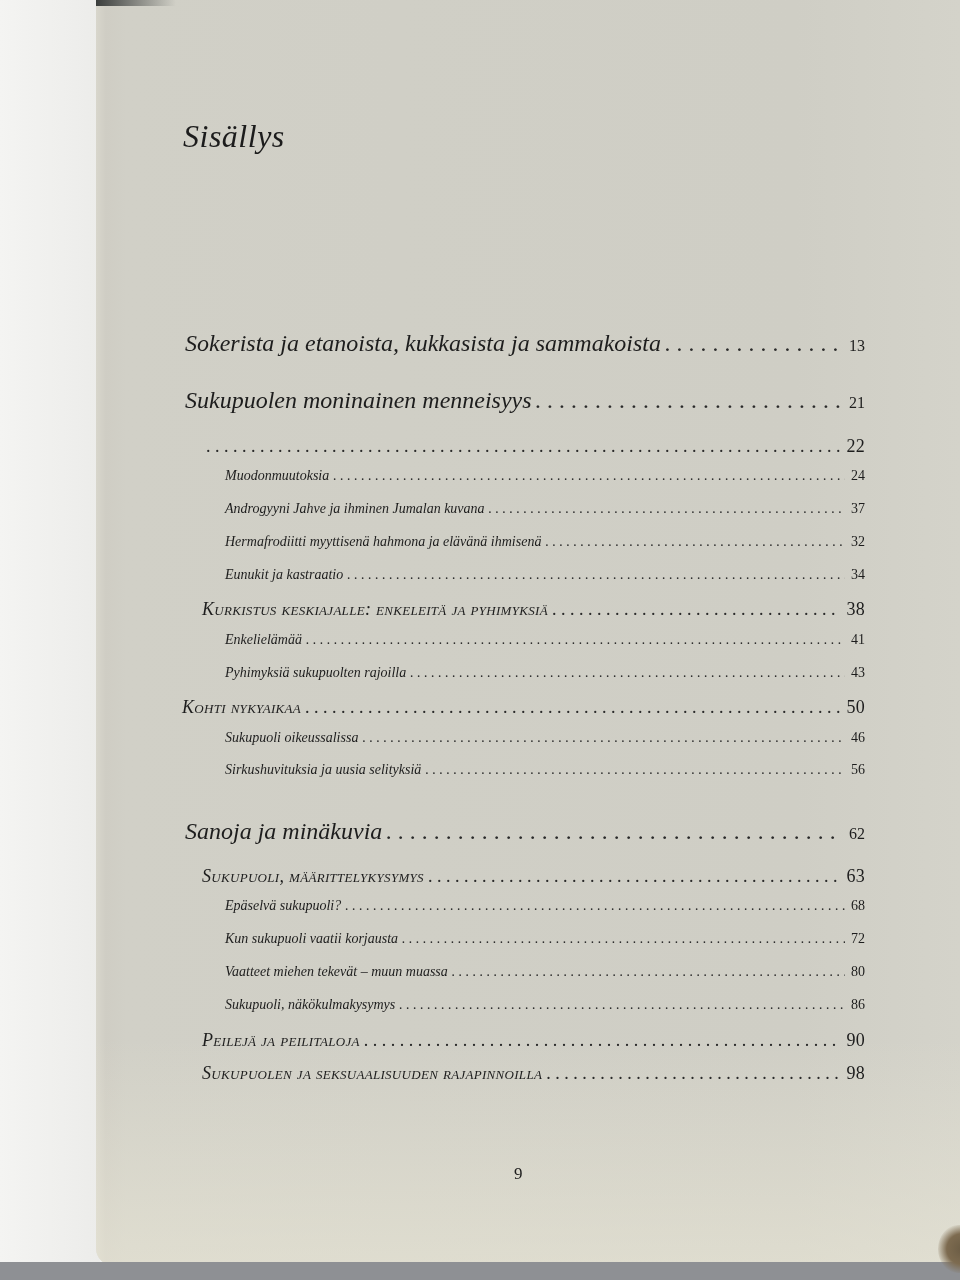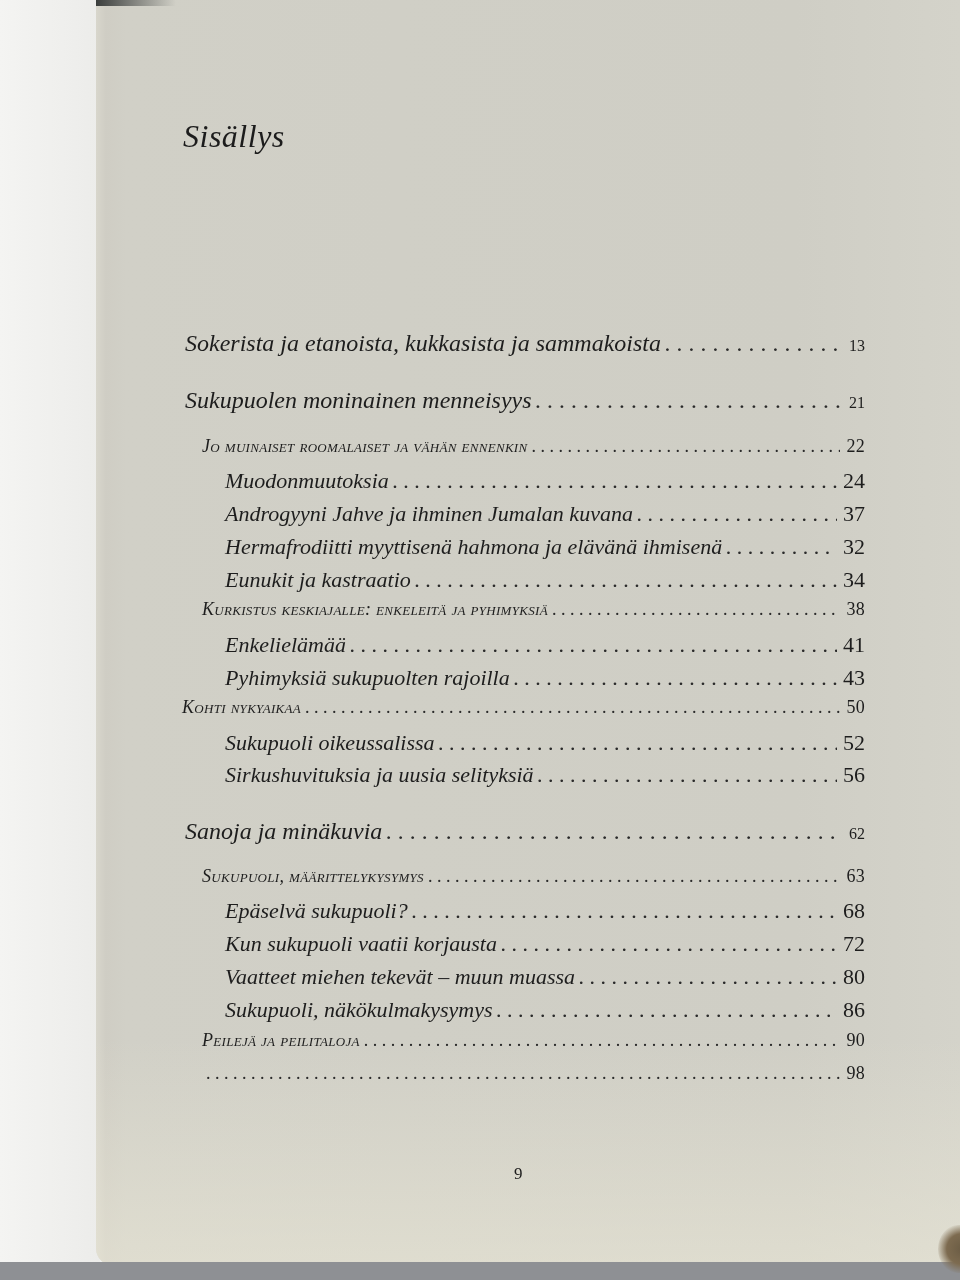--- a/index.html
+++ b/index.html
@@ -58,21 +58,21 @@
     content: ". . . . . . . . . . . . . . . . . . . . . . . . . . . . . . . . . . . . . . . . . . . . . . . . . . . . . . . . . . . . . . . . . . . . . . . . . . . . . . . . . . . . . . . . . . . . . . . . . . . . . . . . . . . . . . . . .";
     letter-spacing: 0px;
   }
   .entry .pg { flex: 0 0 auto; text-align: right; font-variant: oldstyle-nums; }
 
   .lvl1 { left: 0; font-size: 24px; font-style: italic; }
   .lvl1 .pg { font-size: 16px; font-style: normal; }
   .lvl2 { left: 17px; font-size: 18px; font-variant: small-caps; letter-spacing: 0.3px; }
   .lvl2 .label { font-variant: small-caps; }
   .lvl2 .pg { font-size: 18px; font-variant: normal; }
-  .lvl3 { left: 40px; font-size: 22px; font-style: italic; }
+  .lvl3 { left: 40px; font-size: 14px; font-style: italic; }
   .lvl3 .pg { font-style: normal; }
 
   .folio {
     position: absolute; left: 514px; top: 1164px; font-size: 17px; color: #1d1d1d;
     font-family: "Liberation Serif", "DejaVu Serif", serif;
   }
 </style>
 </head>
 <body>
 
@@ -89,21 +89,20 @@
     <span class="label">Sokerista ja etanoista, kukkasista ja sammakoista</span>
     <span class="leader"></span>
     <span class="pg">13</span>
   </div>
   <div class="entry lvl1" style="top:57px">
     <span class="label">Sukupuolen moninainen menneisyys</span>
     <span class="leader"></span>
     <span class="pg">21</span>
   </div>
   <div class="entry lvl2" style="top:106px">
-    <span class="label">Jo muinaiset roomalaiset ja vähän ennenkin</span>
     <span class="leader"></span>
     <span class="pg">22</span>
   </div>
   <div class="entry lvl3" style="top:138px">
     <span class="label">Muodonmuutoksia</span>
     <span class="leader"></span>
     <span class="pg">24</span>
   </div>
   <div class="entry lvl3" style="top:171px">
     <span class="label">Androgyyni Jahve ja ihminen Jumalan kuvana</span>
@@ -136,21 +135,21 @@
     <span class="pg">43</span>
   </div>
   <div class="entry lvl2" style="top:367px; left:-3px">
     <span class="label">Kohti nykyaikaa</span>
     <span class="leader"></span>
     <span class="pg">50</span>
   </div>
   <div class="entry lvl3" style="top:400px">
     <span class="label">Sukupuoli oikeussalissa</span>
     <span class="leader"></span>
-    <span class="pg">52</span>
+    <span class="pg">46</span>
   </div>
   <div class="entry lvl3" style="top:432px">
     <span class="label">Sirkushuvituksia ja uusia selityksiä</span>
     <span class="leader"></span>
     <span class="pg">56</span>
   </div>
   <div class="entry lvl1" style="top:488px">
     <span class="label">Sanoja ja minäkuvia</span>
     <span class="leader"></span>
     <span class="pg">62</span>
@@ -179,18 +178,19 @@
     <span class="label">Sukupuoli, näkökulmakysymys</span>
     <span class="leader"></span>
     <span class="pg">86</span>
   </div>
   <div class="entry lvl2" style="top:700px">
     <span class="label">Peilejä ja peilitaloja</span>
     <span class="leader"></span>
     <span class="pg">90</span>
   </div>
   <div class="entry lvl2" style="top:733px">
+    <span class="label">Sukupuolen ja seksuaalisuuden rajapinnoilla</span>
     <span class="leader"></span>
     <span class="pg">98</span>
   </div>
 </div>
 
 <div class="folio">9</div>
 
 </body></html>

